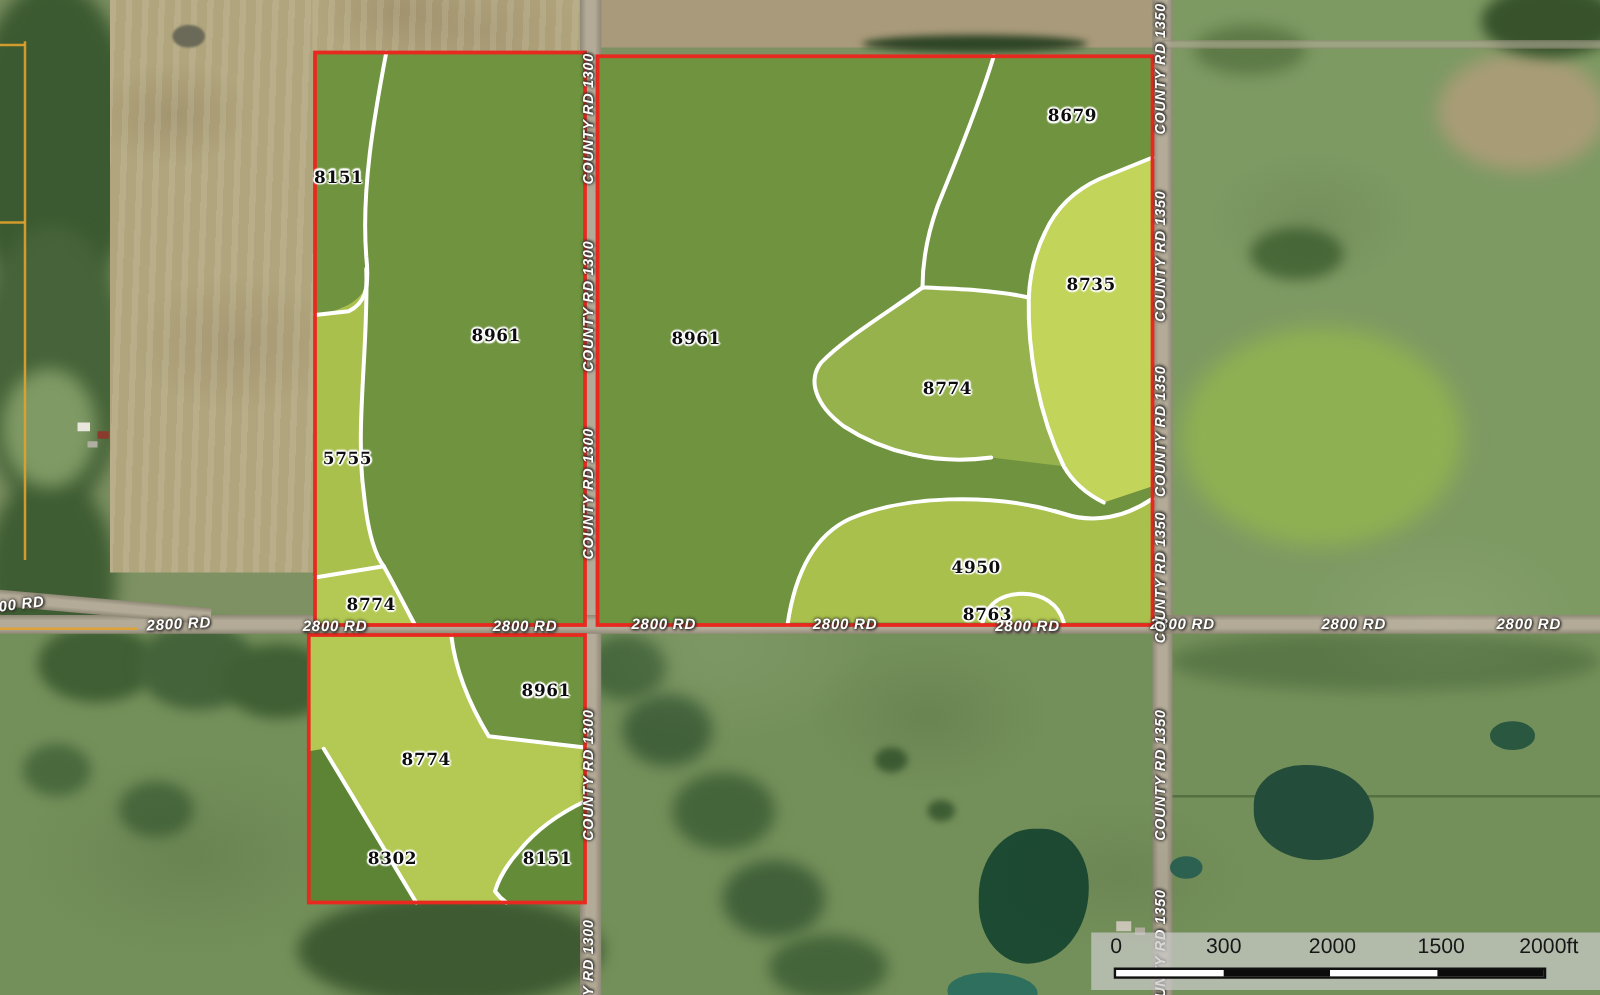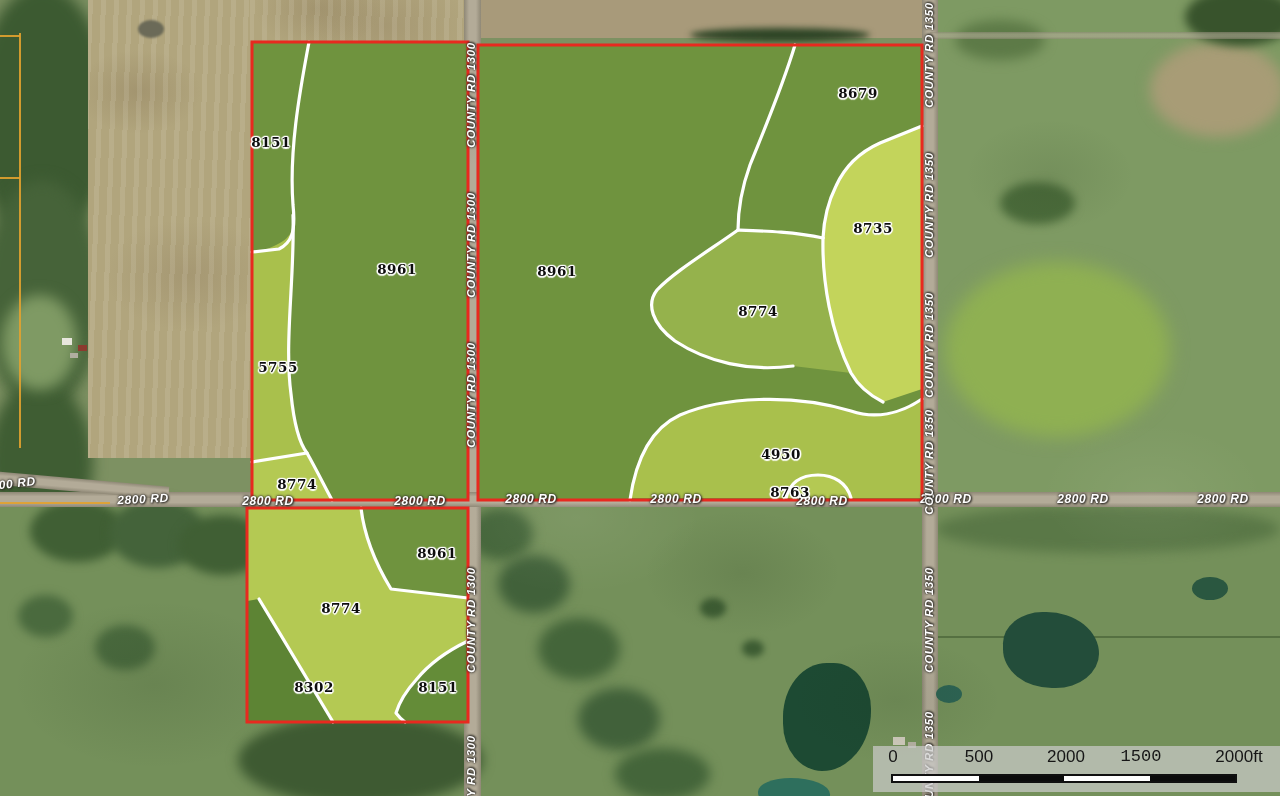--- a/index.html
+++ b/index.html
@@ -190,23 +190,23 @@
   <span class="soil-label" style="left:758px;top:311px;">8774</span>
   <span class="soil-label" style="left:781px;top:454px;">4950</span>
   <span class="soil-label" style="left:790px;top:492px;">8763</span>
   <span class="soil-label" style="left:437px;top:553px;">8961</span>
   <span class="soil-label" style="left:341px;top:608px;">8774</span>
   <span class="soil-label" style="left:286px;top:687px;margin-left:28px;">8302</span>
   <span class="soil-label" style="left:438px;top:687px;">8151</span>
 
   <div class="scalebar">
     <span class="tick" style="left:20px;">0</span>
-    <span class="tick" style="left:106px;">500</span>
+    <span class="tick" style="left:106px;">300</span>
     <span class="tick" style="left:193px;">2000</span>
-    <span class="tick" style="left:268px;font-family:Liberation Mono, monospace;">1500</span>
+    <span class="tick" style="left:280px;">1500</span>
     <span class="tick" style="left:366px;">2000ft</span>
     <div class="bar">
       <div class="seg w"></div>
       <div class="seg b"></div>
       <div class="seg w"></div>
       <div class="seg b"></div>
     </div>
   </div>
 
 </div>

